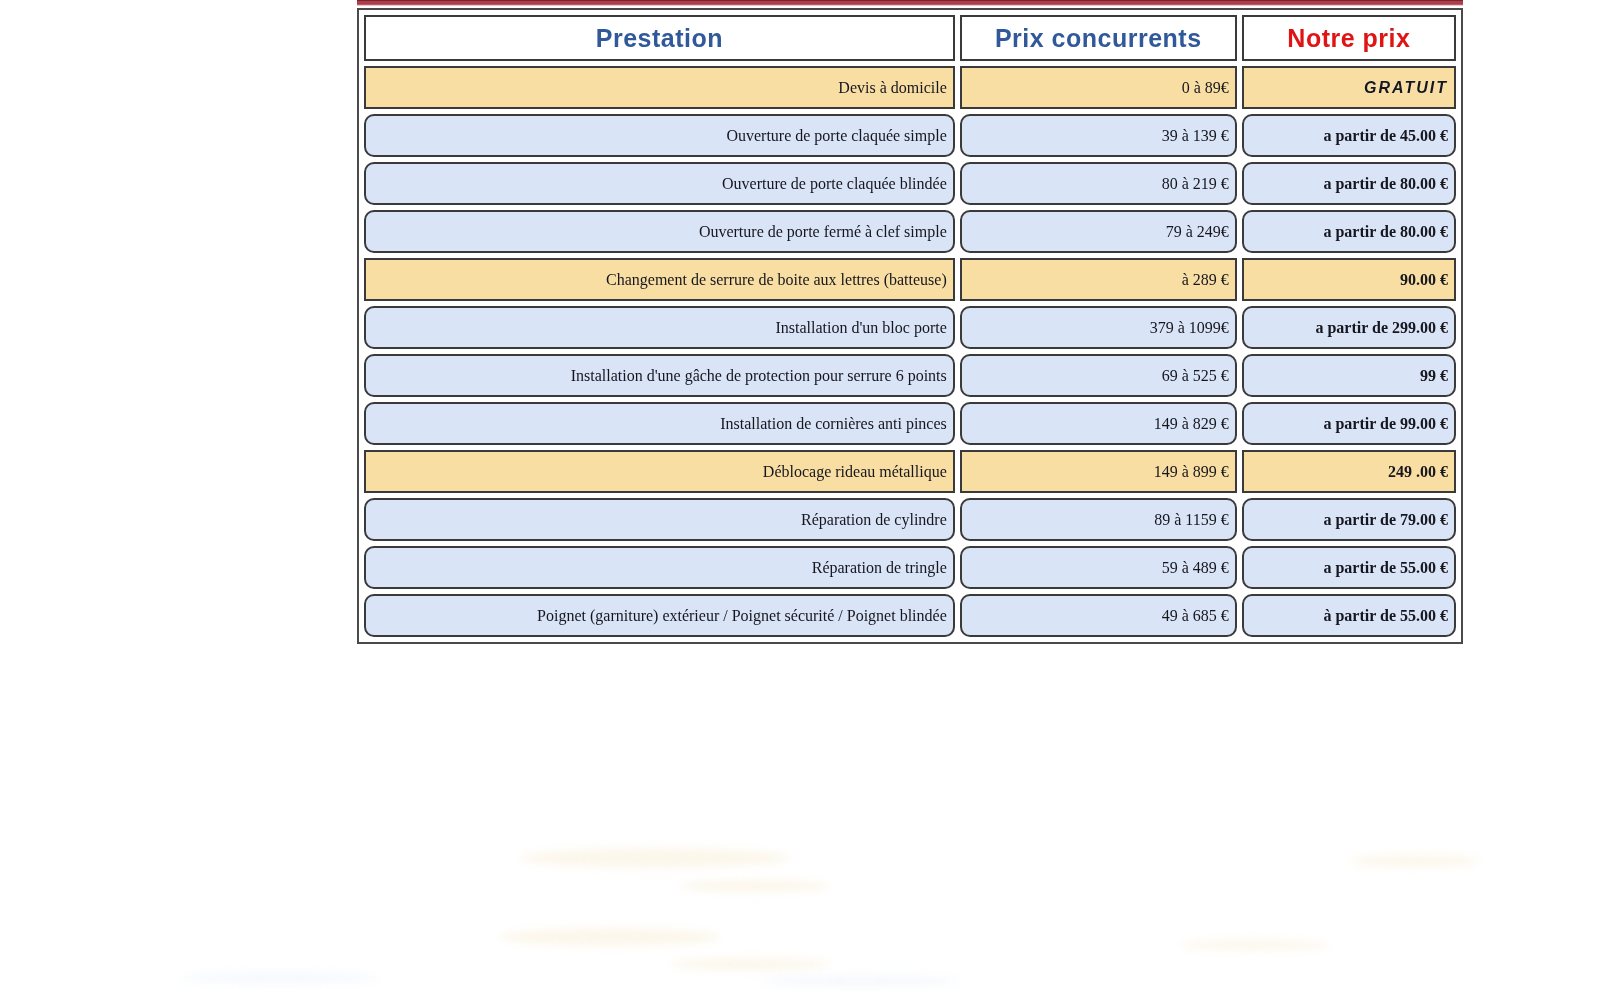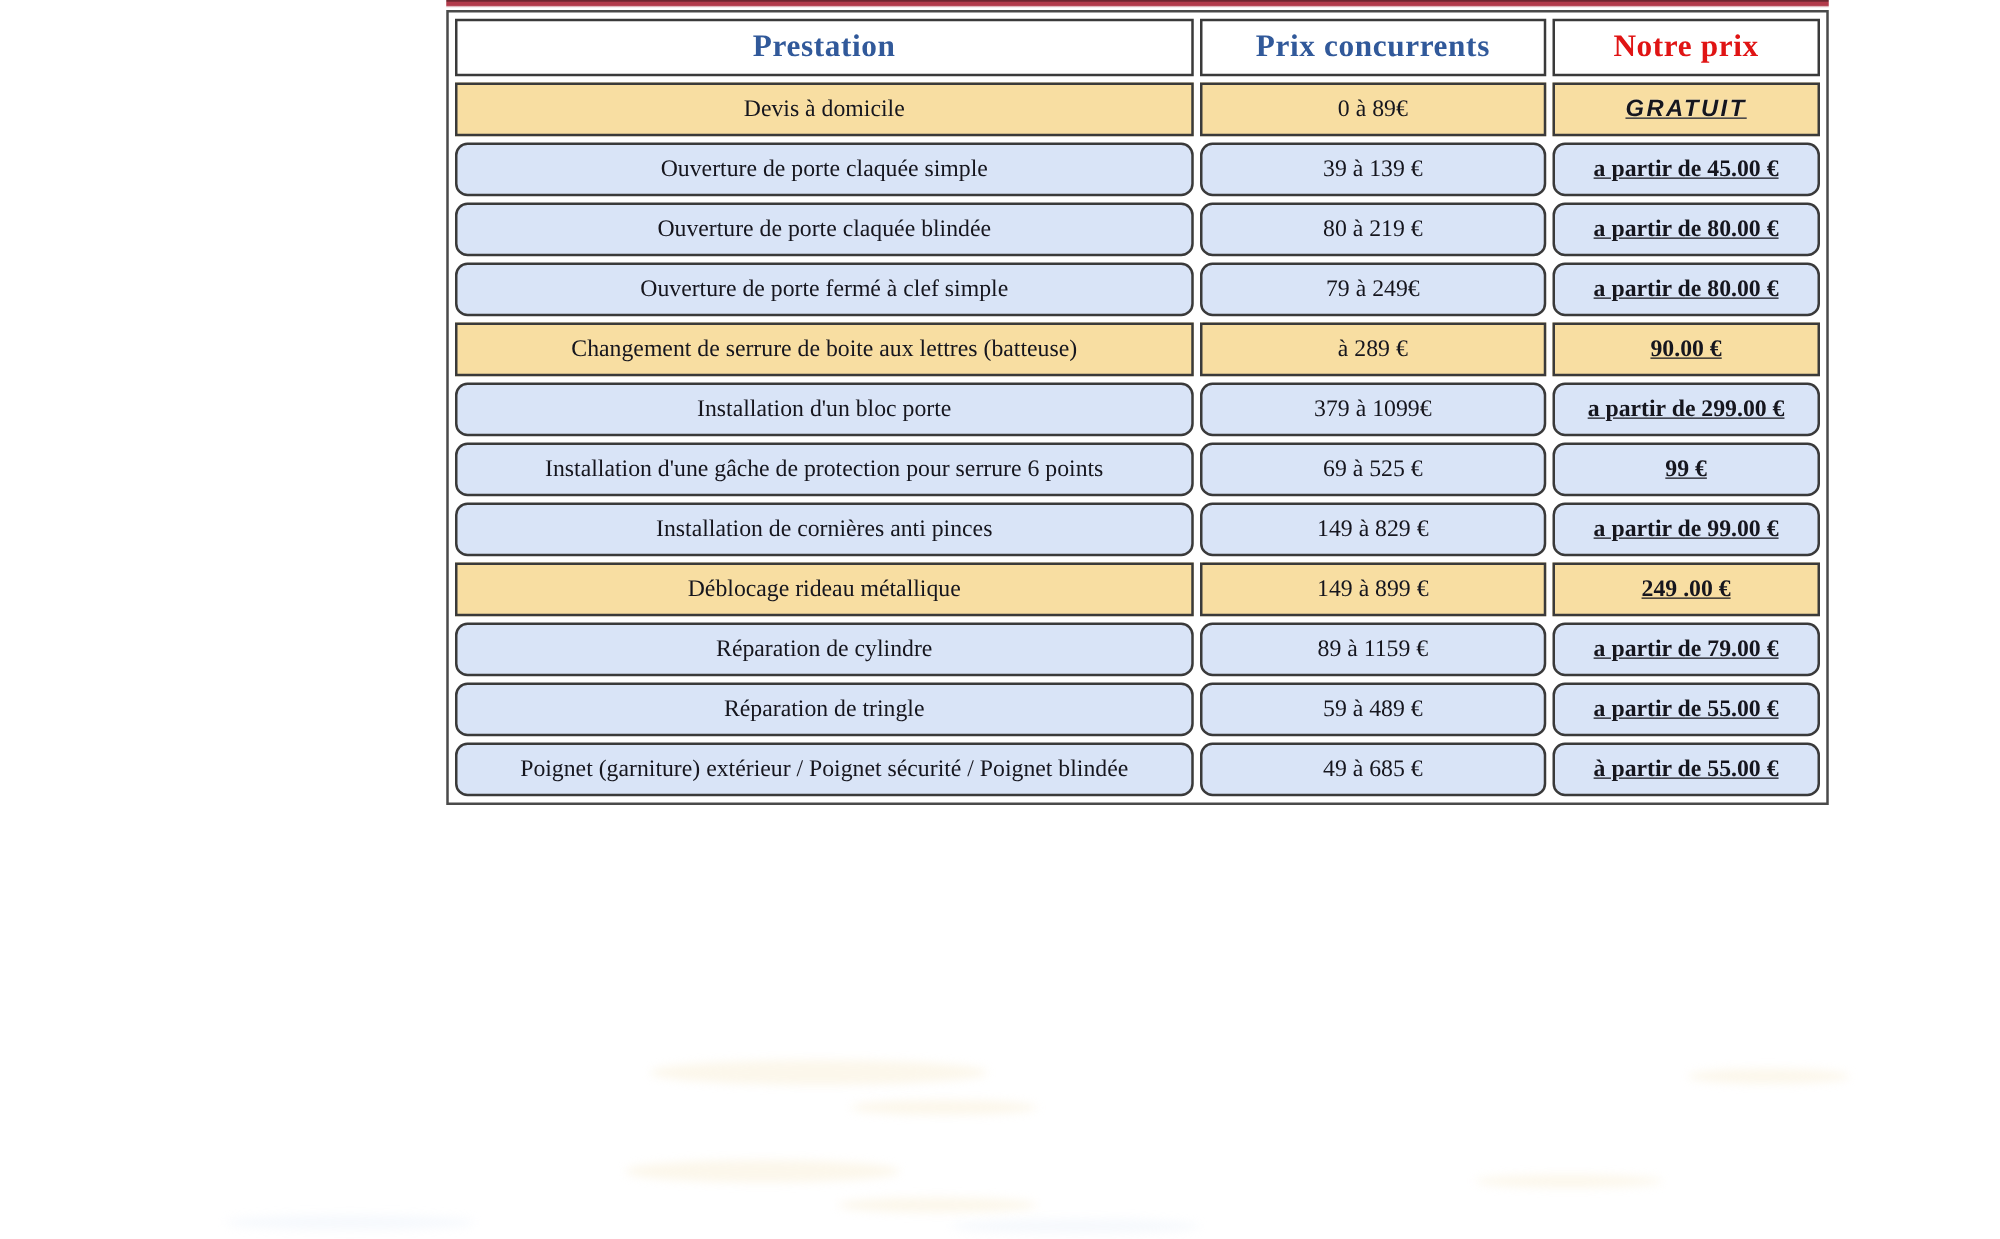--- a/index.html
+++ b/index.html
@@ -30,42 +30,42 @@
     border: 2px solid #4a4a4a;
     margin-top: 2px;
     background: #ffffff;
   }
   table.pricing th {
     background: #ffffff;
     border: 2px solid #3a3a3a;
     height: 40px;
     text-align: center;
     vertical-align: middle;
-    font-family: Liberation Serif, serif;
+    font-family: Liberation Sans, sans-serif;
     font-weight: bold;
     font-size: 25px;
     color: var(--header-blue);
     letter-spacing: 0.5px;
   }
   table.pricing th.notre-header {
     color: var(--header-red);
   }
   table.pricing td {
     border: 2px solid #3a3a3a;
     height: 39px;
-    text-align: center;
+    text-align: right;
     vertical-align: middle;
-    font-size: 19px;
+    font-size: 16px;
     color: #16161e;
     padding: 0 6px;
     margin-left: 32px;
   }
   tr.tone-yellow td { background: var(--row-yellow); }
   tr.tone-blue td   { background: var(--row-blue); border-radius: 10px; }
-  td.notre-cell { font-weight: bold; text-decoration: underline; }
+  td.notre-cell { font-weight: bold; }
   td.gratuit {
     font-family: "Liberation Sans", sans-serif;
     font-style: italic;
     font-weight: bold;
     font-size: 34px;
     color: #ffffff;
     letter-spacing: 2px;
     text-shadow: 0 0 1px rgba(255,255,255,0.6);
   }
   col.c-prestation { width: 54.6%; }

